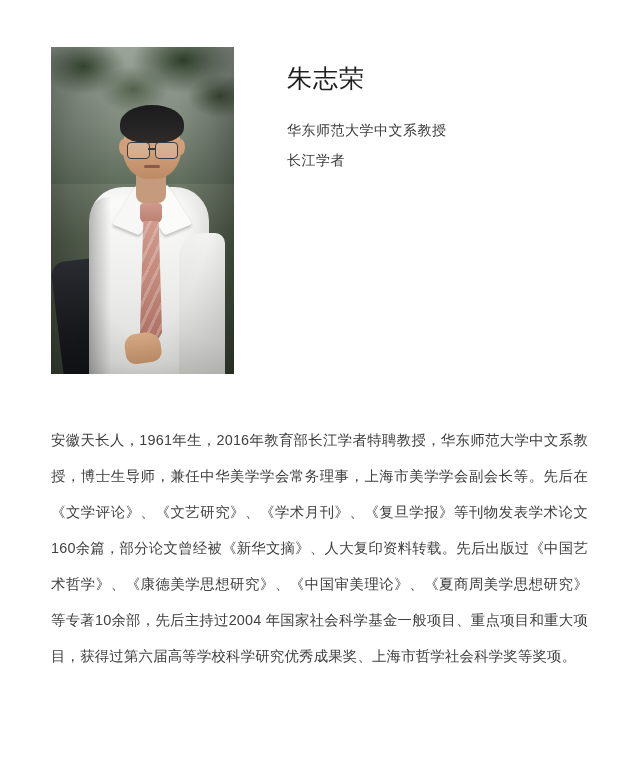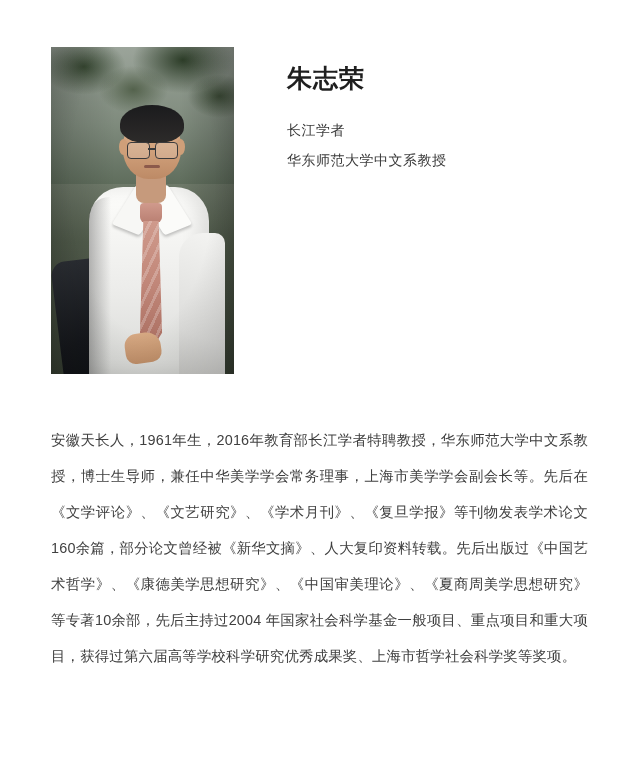--- a/index.html
+++ b/index.html
@@ -253,21 +253,21 @@
     left: 0; top: 0; right: 0; bottom: 0;
     background: radial-gradient(ellipse at 50% 40%, rgba(0,0,0,0) 55%, rgba(0,0,0,0.18) 100%);
   }
 
   .name-block {
     margin-left: 53px;
     padding-top: 16px;
   }
   .person-name {
     font-size: 25px;
-    font-weight: bold;
+    font-weight: normal;
     color: #1f1f1f;
     letter-spacing: 1px;
     line-height: 1.2;
     margin: 0 0 22px 0;
   }
   .person-titles {
     margin: 0;
     padding: 0;
     list-style: none;
   }
@@ -326,22 +326,22 @@
         <div class="glasses-bridge"></div>
         <div class="mouth"></div>
         <div class="hand"></div>
       </div>
       <div class="photo-vignette"></div>
     </div>
 
     <div class="name-block">
       <h1 class="person-name">朱志荣</h1>
       <ul class="person-titles">
+        <li>华东师范大学中文系教授</li>
         <li>长江学者</li>
-        <li>华东师范大学中文系教授</li>
       </ul>
     </div>
 
   </div>
 
   <div class="bio">
     <p>安徽天长人，1961年生，2016年教育部长江学者特聘教授，华东师范大学中文系教授，博士生导师，兼任中华美学学会常务理事，上海市美学学会副会长等。先后在《文学评论》、《文艺研究》、《学术月刊》、《复旦学报》等刊物发表学术论文160余篇，部分论文曾经被《新华文摘》、人大复印资料转载。先后出版过《中国艺术哲学》、《康德美学思想研究》、《中国审美理论》、《夏商周美学思想研究》等专著10余部，先后主持过2004 年国家社会科学基金一般项目、重点项目和重大项目，获得过第六届高等学校科学研究优秀成果奖、上海市哲学社会科学奖等奖项。</p>
   </div>
 
 </div>

